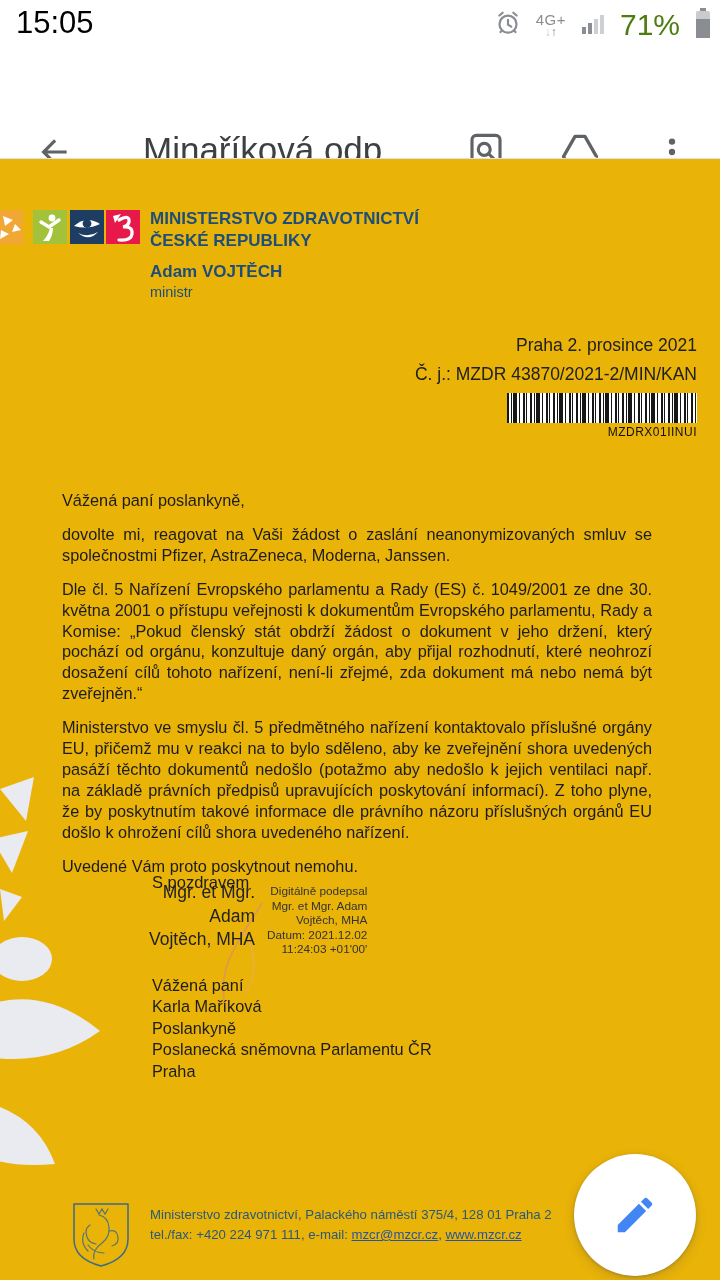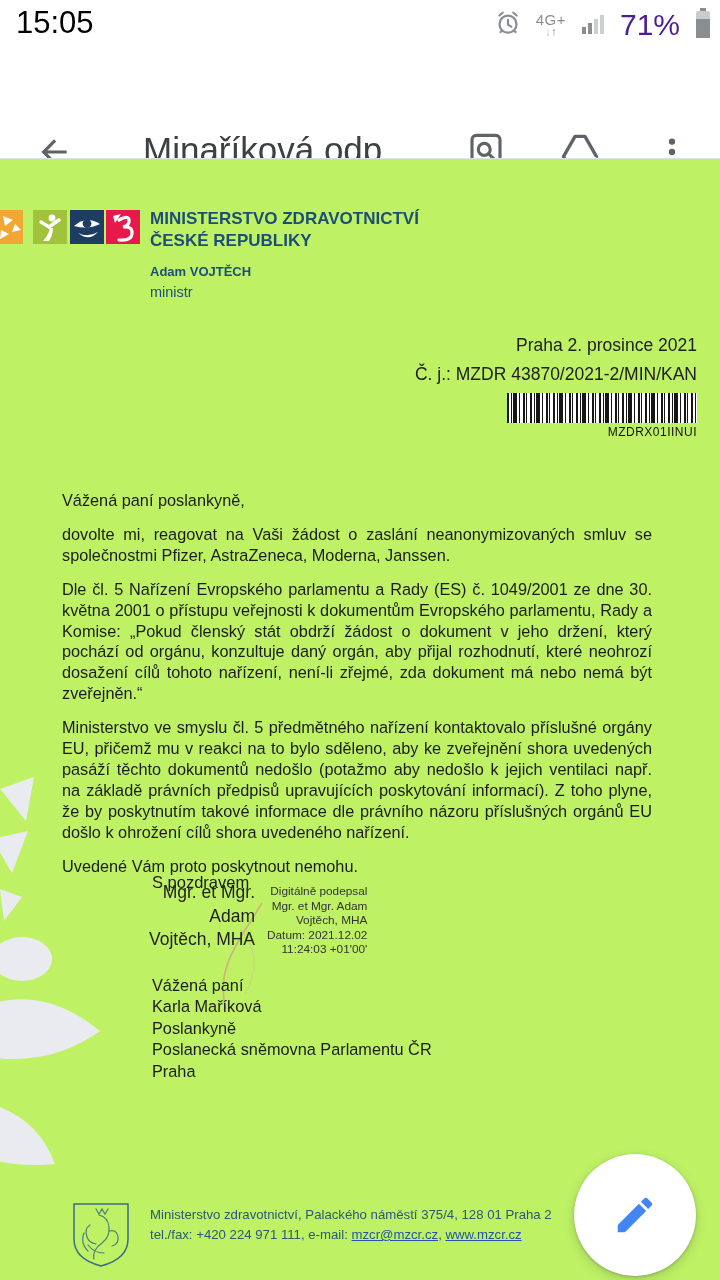--- a/index.html
+++ b/index.html
@@ -7,48 +7,48 @@
          font-family:"Liberation Sans",sans-serif;}
 
   
   .statusbar{position:absolute;left:0;top:0;width:720px;height:50px;background:#fff;}
   .time{position:absolute;left:16px;top:5px;font-size:31px;color:#000000;}
   .sb-right{position:absolute;right:8px;top:0;height:50px;display:flex;align-items:center;gap:14px;}
   .fourg{display:flex;flex-direction:column;align-items:center;line-height:1;color:#8a8d91;}
   .fourg .lbl{font-size:15px;letter-spacing:.5px;}
   .fourg .arrows{font-size:12px;margin-top:-1px;}
   .arrow-dn{color:#c4c6c8;} .arrow-up{color:#8a8d91;}
-  .battpct{font-size:30px;color:#4c1d95;}
+  .battpct{font-size:30px;color:#4d7c0f;}
 
   
   .appbar{position:absolute;left:0;top:50px;width:720px;height:108px;background:#fff;}
   .iconbtn{position:absolute;width:48px;height:48px;display:flex;align-items:center;justify-content:center;}
   .back{left:30px;top:78px;}
   .appbar-title{position:absolute;left:143px;top:80px;font-size:35px;color:#3d4043;white-space:nowrap;}
   .act-find{left:462px;top:78px;}
   .act-drive{left:556px;top:78px;}
   .act-more{left:648px;top:78px;}
   .divider{position:absolute;left:0;top:158px;width:720px;height:1px;background:#dfe1e5;}
   .divider-shadow{position:absolute;left:0;top:159px;width:720px;height:7px;
                   background:linear-gradient(rgba(0,0,0,.07),rgba(0,0,0,0));}
 
   
-  .doc{position:absolute;left:0;top:159px;width:720px;height:1121px;background:#bef264;}
+  .doc{position:absolute;left:0;top:159px;width:720px;height:1121px;background:#eab308;}
   .watermark{position:absolute;left:0;top:610px;}
 
   .tile{position:absolute;top:51px;width:34px;height:34px;}
   .t1{left:-11px;background:#f2a633;}
   .t2{left:33px;background:#a2c23c;}
   .t3{left:70px;background:#1e3d63;}
   .t4{left:106px;background:#e6194a;}
 
   .ministry-name{position:absolute;left:150px;top:49px;font-size:17px;font-weight:700;
                  color:#1d4e79;line-height:22px;}
   .minister{position:absolute;left:150px;top:103px;color:#1d4e79;line-height:20px;}
-  .minister .mname{font-size:13px;font-weight:700;}
+  .minister .mname{font-size:17px;font-weight:700;}
   .minister .mrole{font-size:14.5px;}
 
   .meta{position:absolute;right:23px;top:172px;text-align:right;color:#202020;
         font-size:17.5px;line-height:29px;}
   .barcode{width:190px;height:30px;margin:4px 0 2px auto;
     background:repeating-linear-gradient(90deg,
       #161616 0 2px,#fff 2px 4px,#161616 4px 5px,#fff 5px 6px,
       #161616 6px 10px,#fff 10px 12px,#161616 12px 13px,#fff 13px 16px,
       #161616 16px 18px,#fff 18px 19px,#161616 19px 20px,#fff 20px 23px);}
   .barcode-label{font-size:12px;line-height:14px;letter-spacing:.5px;color:#111;}

